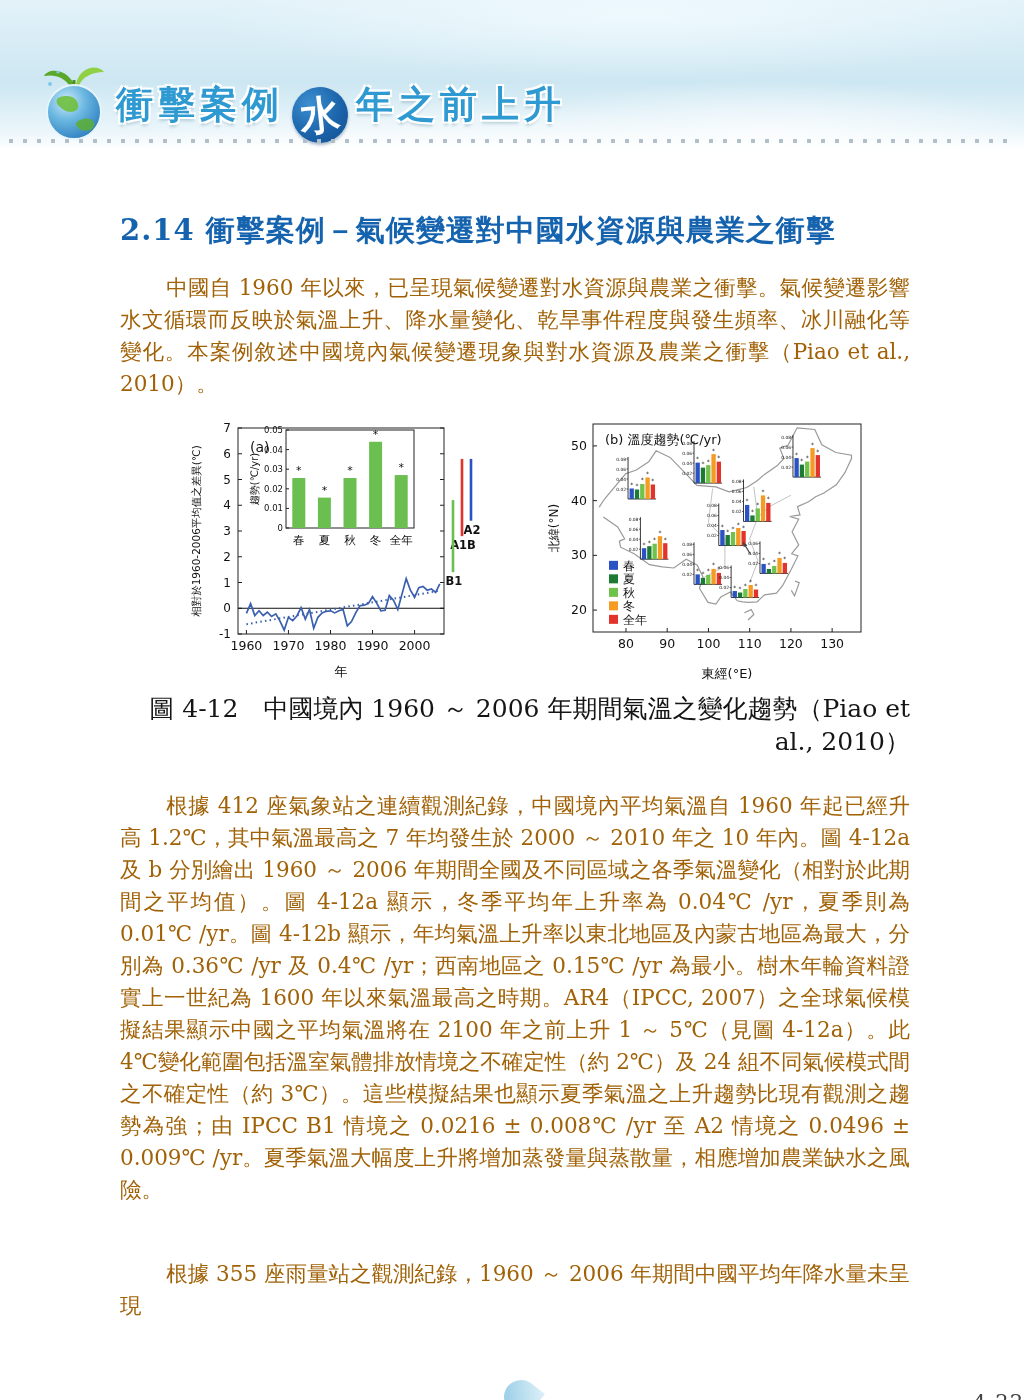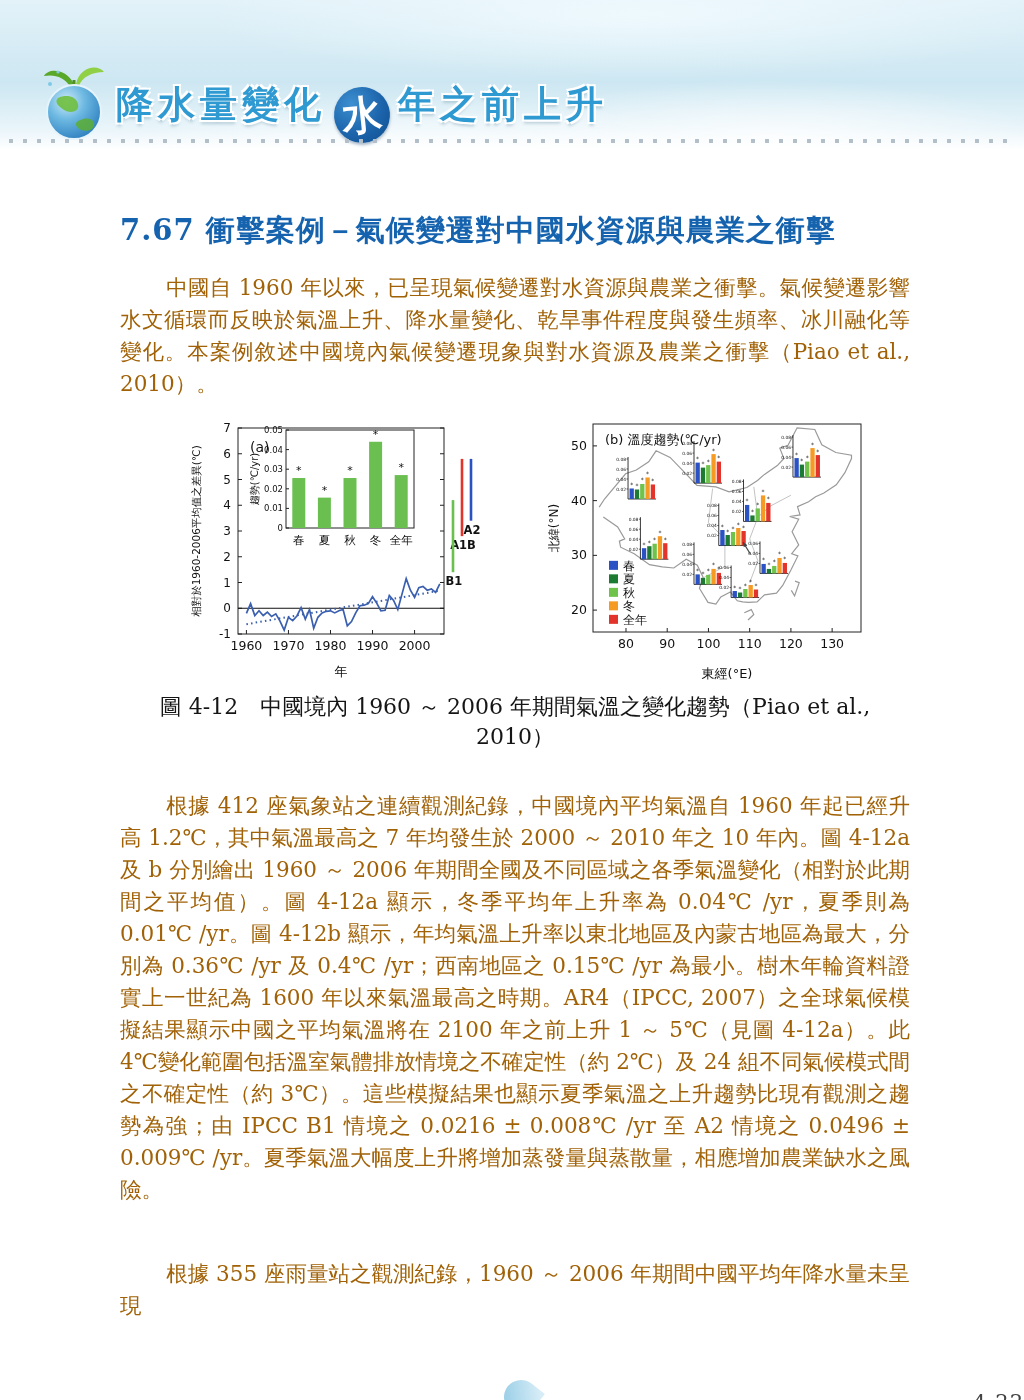--- a/index.html
+++ b/index.html
@@ -26,22 +26,22 @@
     vertical-align:-12px;margin:0 8px;text-shadow:none;box-shadow:0 2px 3px rgba(20,60,100,.35);
     transform:rotate(-6deg);}
   
   .section-heading{position:absolute;left:120px;top:192px;width:800px;
     font-size:29px;font-weight:bold;color:#1563ae;letter-spacing:1px;white-space:nowrap;}
   .para{position:absolute;left:120px;width:790px;font-size:21.5px;line-height:32px;
     text-align:justify;text-indent:2.15em;color:#a16207;}
   #p1{top:250px;}
   #p2{top:768px;}
   #p3{top:1236px;}
-  .figure-caption{position:absolute;left:120px;top:692px;width:790px;text-align:center;
-    font-size:22px;color:#151515;}
+  .figure-caption{position:absolute;left:120px;top:692px;width:790px;text-align:right;
+    font-size:25px;color:#151515;}
   .chart{position:absolute;}
   #chart-a{left:186px;top:416px;width:345px;height:266px;}
   #chart-b{left:545px;top:414px;width:350px;height:270px;}
   svg text{font-family:"DejaVu Sans","Liberation Sans",sans-serif;fill:#111;}
   
   .footer{position:absolute;left:0;right:0;top:1376px;height:60px;text-align:right;}
   .drop{position:absolute;left:50%;top:4px;width:34px;height:34px;margin-left:-8px;
     background:linear-gradient(135deg,#cfe9f5 10%,#8ec9e4 80%);
     border-radius:0 55% 55% 55%;transform:rotate(128deg);opacity:.85;}
   .page-num{position:relative;display:inline-block;margin-top:14px;
@@ -65,25 +65,25 @@
         <path d="M38 22 C30 6 12 6 8 14 C20 12 28 16 34 24 Z" fill="#59a829"></path>
         <path d="M40 22 C44 4 62 2 68 10 C56 10 46 15 43 24 Z" fill="#8fd044"></path>
         <path d="M38 26 L38 18" stroke="#4f8f25" stroke-width="3" fill="none"></path>
         <circle cx="38" cy="50" r="27" fill="url(#gEarth)" stroke="#e6f4fb" stroke-width="2"></circle>
         <path d="M22 36 C30 32 40 34 42 42 C44 50 34 52 28 48 C22 44 18 40 22 36 Z" fill="#6fbf3e" opacity=".9"></path>
         <path d="M44 58 C52 54 60 58 58 64 C56 70 46 70 42 66 C38 62 40 60 44 58 Z" fill="#5cae33" opacity=".85"></path>
         <circle cx="14" cy="22" r="2" fill="#7fc9e8"></circle>
           <circle cx="22" cy="10" r="1.6" fill="#7fc9e8"></circle>
       </svg>
     </span>
-    <div class="app-title"><span>降水量變化</span><span class="water-badge">水</span><span>年之前上升</span></div>
+    <div class="app-title"><span>衝擊案例</span><span class="water-badge">水</span><span>年之前上升</span></div>
     <div class="dotted-sep"></div>
   </div>
 
-  <h1 class="section-heading">7.67 衝擊案例－氣候變遷對中國水資源與農業之衝擊</h1>
+  <h1 class="section-heading">2.14 衝擊案例－氣候變遷對中國水資源與農業之衝擊</h1>
 
   <p class="para" id="p1">中國自 1960 年以來，已呈現氣候變遷對水資源與農業之衝擊。氣候變遷影響水文循環而反映於氣溫上升、降水量變化、乾旱事件程度與發生頻率、冰川融化等變化。本案例敘述中國境內氣候變遷現象與對水資源及農業之衝擊（Piao et al., 2010）。</p>
 
   <div class="chart" id="chart-a"><svg width="345" height="266" viewBox="0 0 345 266">
         <rect x="52" y="12" width="206" height="206" fill="none" stroke="#222" stroke-width="1"></rect>
         <line x1="52" y1="218" x2="56" y2="218" stroke="#222"></line>
         <line x1="258" y1="218" x2="254" y2="218" stroke="#222"></line>
         <text x="45" y="222" font-size="12" text-anchor="end">-1</text>
         <line x1="52" y1="192.25" x2="56" y2="192.25" stroke="#222"></line>
         <line x1="258" y1="192.25" x2="254" y2="192.25" stroke="#222"></line>

